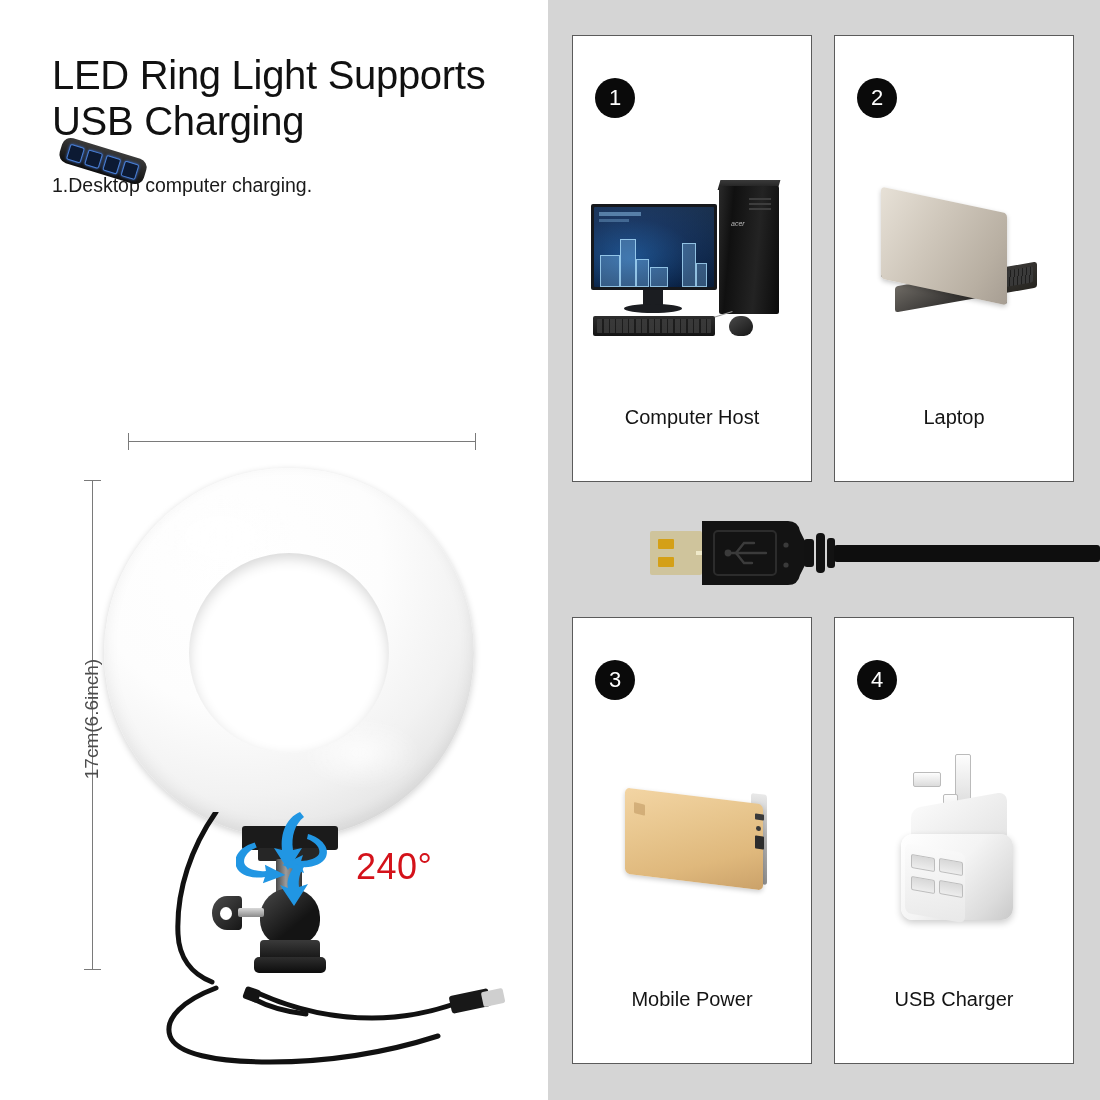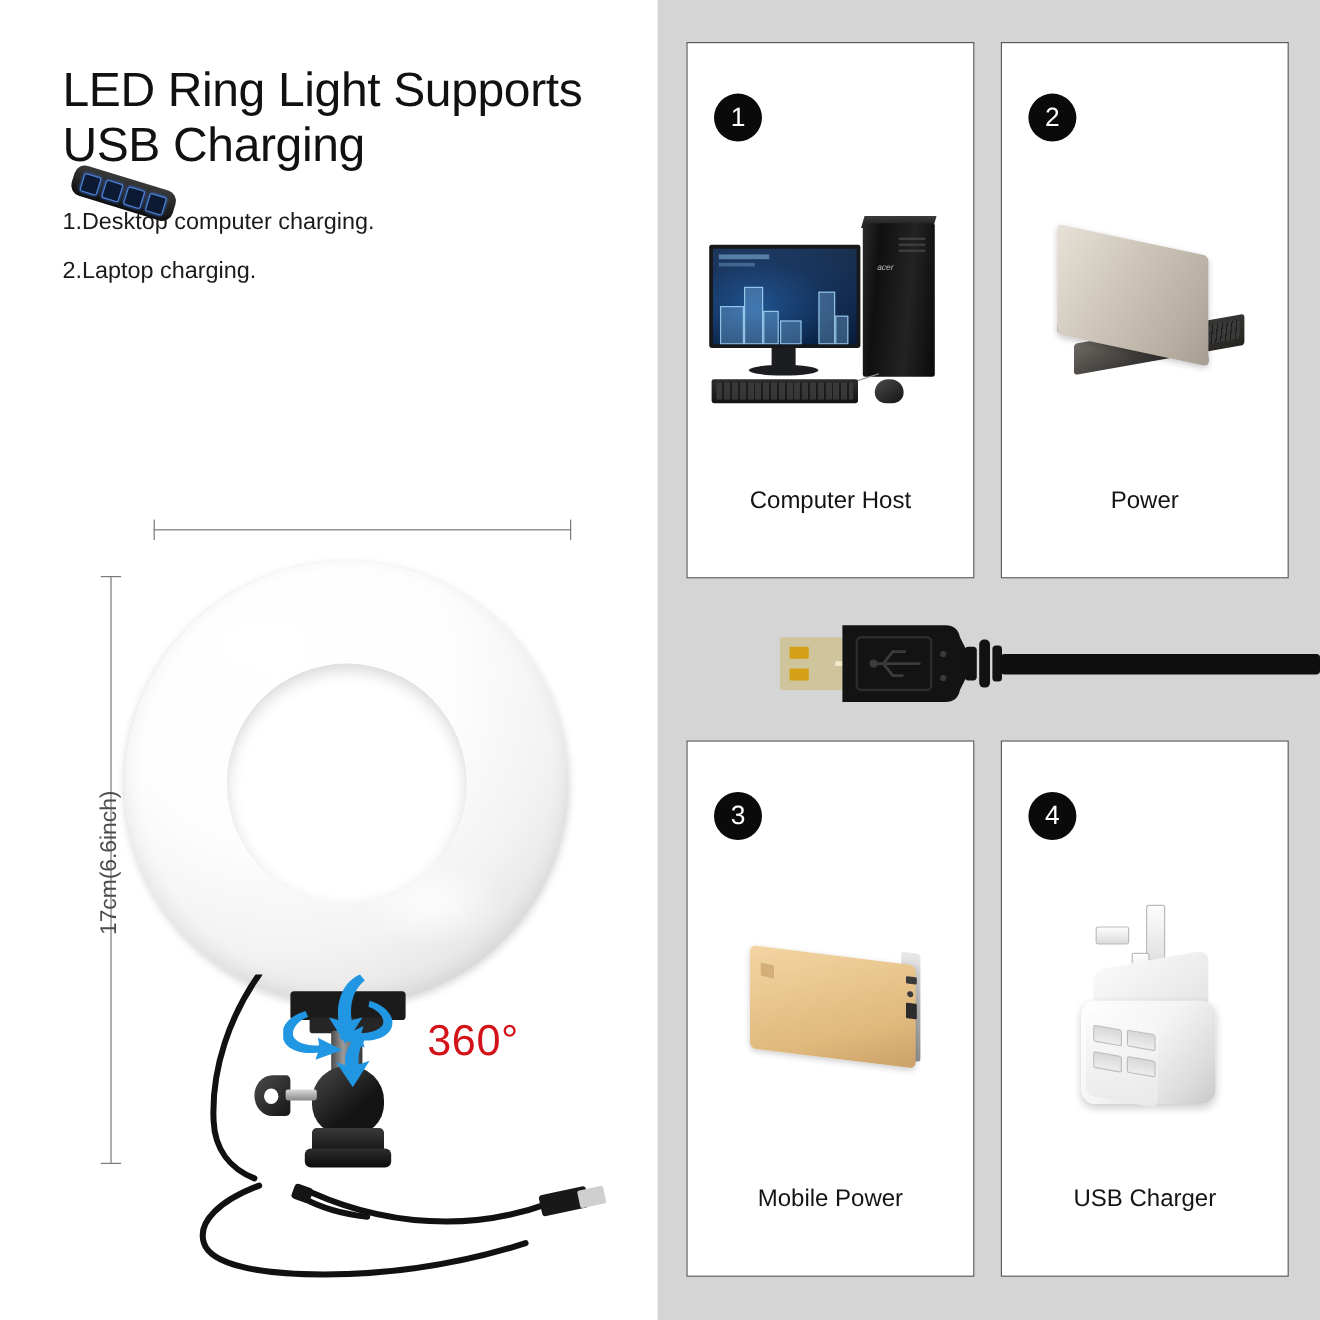--- a/index.html
+++ b/index.html
@@ -194,21 +194,20 @@
 
   <div id="left">
 
     <div id="title">
       <div>LED Ring Light Supports</div>
       <div>USB Charging</div>
     </div>
 
     <div id="bullets">
       <div class="bullet">1.Desktop computer charging.</div>
-      <div class="bullet">2.Laptop charging.</div>
     </div>
 
     <div id="dim-top">
       <div id="dim-top-line"></div>
       <div class="tick-v" style="left:0;"></div>
       <div class="tick-v" style="left:347px;"></div>
     </div>
 
     <div id="dim-left">
       <div id="dim-left-line"></div>
@@ -242,21 +241,21 @@
 
     <svg id="arrows" viewBox="0 0 130 110">
       <g fill="#2196e3">
         <path d="M64 4 C50 10 44 26 46 42 L38 40 L52 62 L66 40 L57 42 C55 28 59 16 68 9 Z"></path>
         <path d="M36 20 C22 24 14 34 18 44 C21 52 34 56 46 54 L44 60 L66 52 L46 42 L47 48 C38 49 28 46 26 41 C24 36 29 28 38 25 Z" transform="translate(-18,14) scale(1.02)"></path>
         <path d="M72 26 C86 30 94 40 90 49 C87 56 76 60 66 59 L68 65 L46 57 L67 47 L65 53 C73 53 81 50 83 46 C85 41 80 34 71 31 Z"></path>
         <path d="M62 70 C56 78 52 86 54 94 L46 91 L60 112 L74 90 L65 93 C64 85 66 78 70 73 Z" transform="translate(-2,-14)"></path>
       </g>
     </svg>
 
-    <div id="label-360">360°</div>
+    <div id="label-360">240°</div>
 
     <svg id="cables" viewBox="0 0 400 270">
       <g fill="none" stroke="#111" stroke-width="5" stroke-linecap="round">
         <path d="M96 0 C72 34 56 78 58 122 C59 146 72 162 92 170"></path>
         <path d="M140 182 C176 198 214 206 252 206 C290 206 318 198 340 190"></path>
         <path d="M96 176 C64 188 44 206 50 224 C56 242 96 250 150 250 C210 250 268 240 318 224"></path>
         <path d="M132 186 C150 196 168 200 186 202"></path>
       </g>
       <g>
         <rect x="330" y="180" width="40" height="18" rx="3" fill="#181818" transform="rotate(-12 350 189)"></rect>
@@ -338,21 +337,21 @@
     <div class="card" id="card2">
       <div class="badge">2</div>
       <div class="art">
         <div id="lt">
           <div id="lt-base"></div>
           <div id="lt-kbd"></div>
           <div id="lt-lidedge"></div>
           <div id="lt-lid"></div>
         </div>
       </div>
-      <div class="card-label">Power</div>
+      <div class="card-label">Laptop</div>
     </div>
 
     <div class="card" id="card3">
       <div class="badge">3</div>
       <div class="art">
         <div id="pb">
           <div id="pb-edge"></div>
           <div id="pb-body">
             <div id="pb-logo"></div>
           </div>

